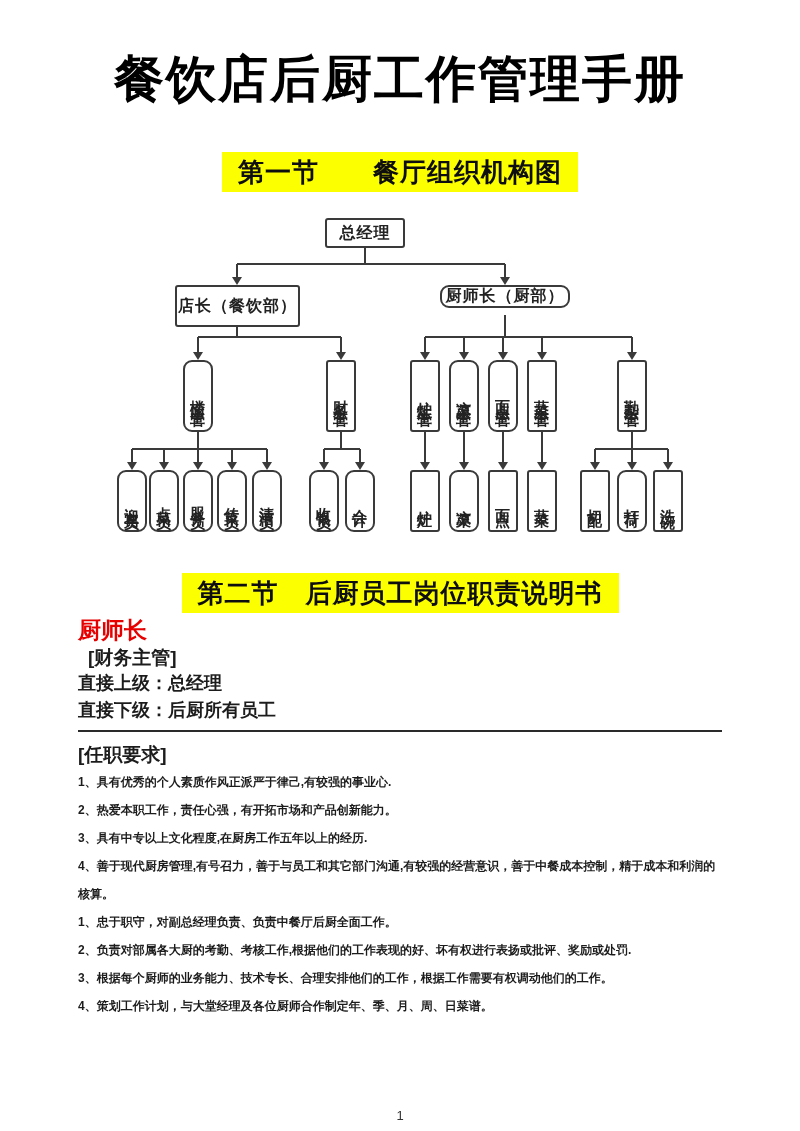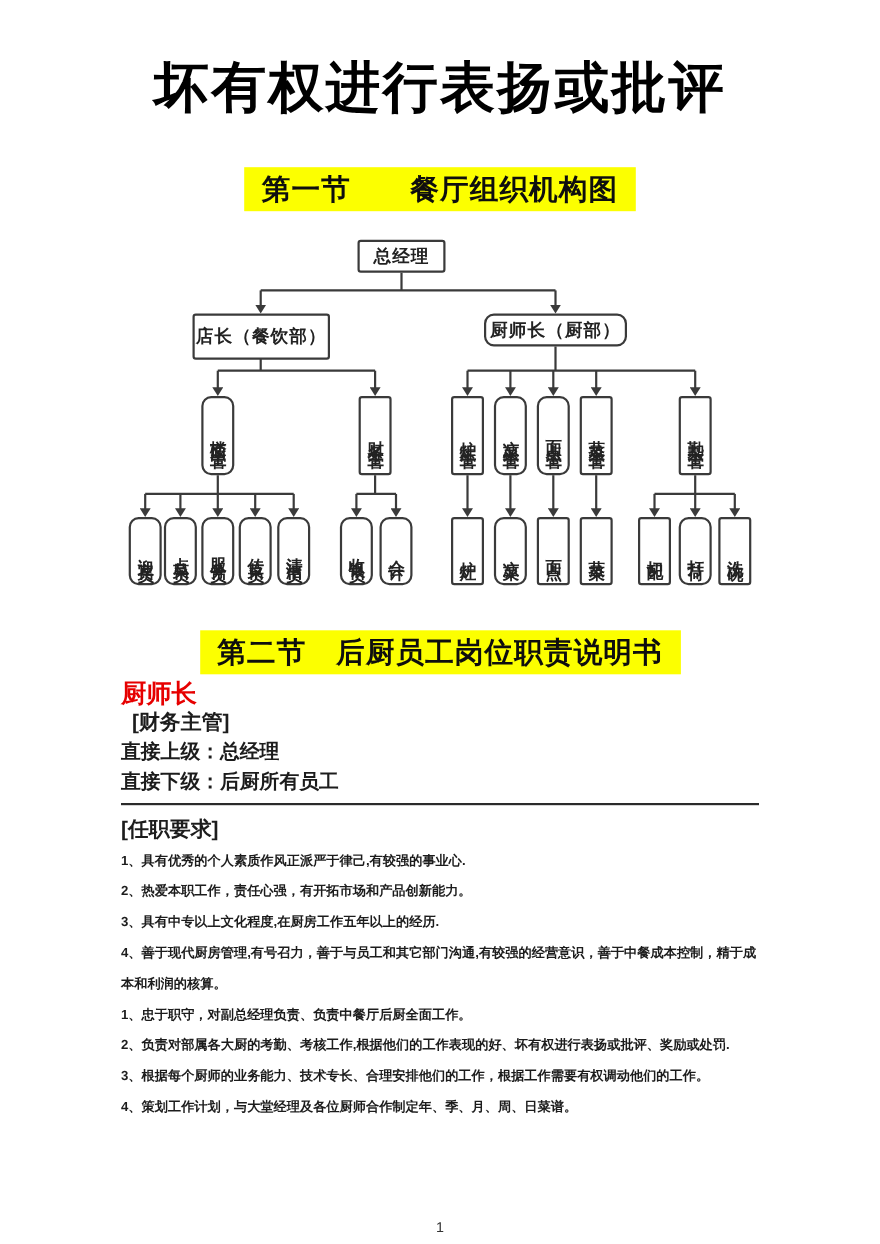--- a/index.html
+++ b/index.html
@@ -24,36 +24,36 @@
   .chart svg{position:absolute;left:0;top:0;}
   .node{
     position:absolute;box-sizing:border-box;border:2px solid #3a3a3a;background:#fff;
     display:flex;align-items:center;justify-content:center;
     border-radius:3px;font-weight:700;color:#222;
   }
   .node.r{border-radius:9px;}
   .hnode{font-size:16px;letter-spacing:1px;white-space:nowrap;}
   .vnode span{writing-mode:vertical-rl;letter-spacing:4px;font-size:15px;line-height:1;}
   
-  .content{padding:0 110px;}
+  .content{padding:0 78px;}
   .role-title{color:#e60000;font-size:23px;line-height:26px;font-weight:800;margin-top:4px;}
   .sub-heading{font-size:19px;line-height:24px;font-weight:800;padding-left:10px;margin-top:3px;}
   .kv{font-size:18px;line-height:27px;font-weight:600;}
   .kv .v-bold{font-weight:800;}
   .divider{border-top:2px solid #2a2a2a;margin:6px 0 10px 0;}
   .list-heading{font-size:19px;line-height:26px;font-weight:800;margin:0;}
   .item{font-size:12px;line-height:28px;font-weight:600;margin:0;}
   .pageno{position:absolute;left:0;right:0;bottom:8px;text-align:center;font-size:13px;color:#333;}
 </style>
 </head>
 <body>
 
 <div class="page">
 
-  <h1 class="doc-title">坏有权进行表扬或批评</h1>
+  <h1 class="doc-title">餐饮店后厨工作管理手册</h1>
 
   <div class="bar-row first">
     <span class="ybar">第一节　　餐厅组织机构图</span>
   </div>
 
   <div class="chart">
     <svg width="800" height="330">
       <defs>
         <marker id="ah" viewBox="0 0 10 10" refX="1" refY="5" markerWidth="10" markerHeight="10" orient="auto" markerUnits="userSpaceOnUse">
           <path d="M0,0 L8,5 L0,10 Z" fill="#3a3a3a"></path>
@@ -84,21 +84,21 @@
       <line x1="632" y1="232" x2="632" y2="246" stroke="#3a3a3a" stroke-width="2" marker-end="url(#ah)"></line>
       <line x1="668" y1="232" x2="668" y2="246" stroke="#3a3a3a" stroke-width="2" marker-end="url(#ah)"></line>
     </svg>
 
     <div class="node hnode" style="left:325px;top:1px;width:80px;height:30px;">
         <span>总经理</span>
       </div>
     <div class="node hnode" style="left:175px;top:68px;width:125px;height:42px;">
         <span>店长（餐饮部）</span>
       </div>
-    <div class="node hnode r" style="left:440px;top:68px;width:130px;height:30px;text-align:right;">
+    <div class="node hnode r" style="left:440px;top:68px;width:130px;height:23px;text-align:right;">
         <span>厨师长（厨部）</span>
       </div>
 
     <div class="node vnode r" style="left:183px;top:143px;width:30px;height:72px;">
         <span>楼面主管</span>
       </div>
     <div class="node vnode" style="left:326px;top:143px;width:30px;height:72px;">
         <span>财务主管</span>
       </div>
     <div class="node vnode" style="left:410px;top:143px;width:30px;height:72px;">

